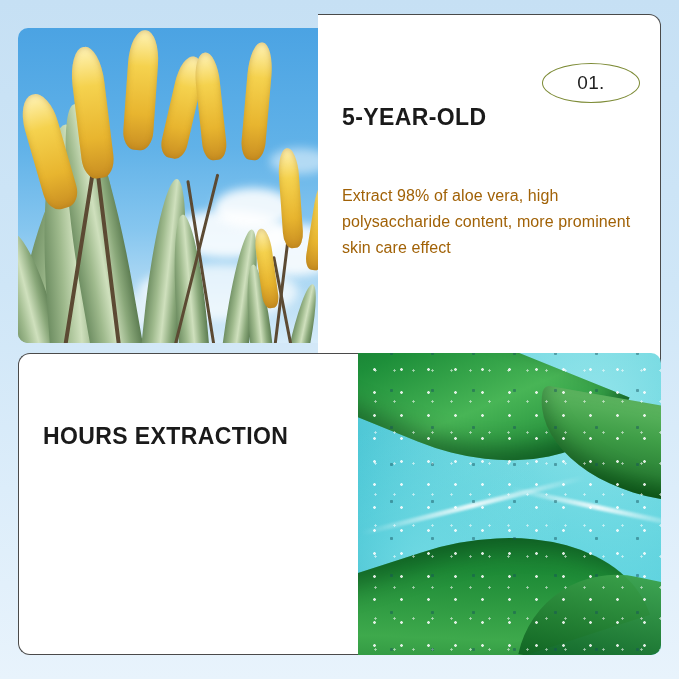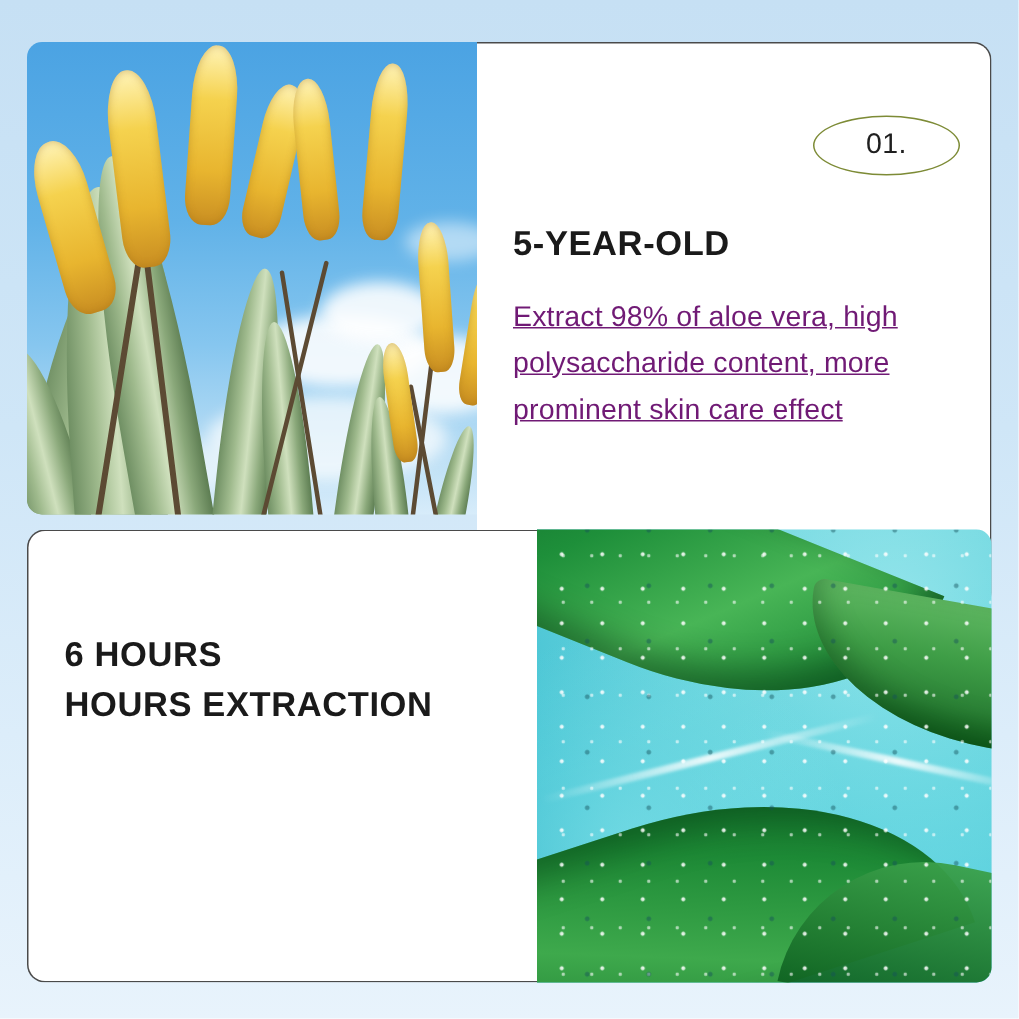--- a/index.html
+++ b/index.html
@@ -96,21 +96,21 @@
 
   
   .card {
     position: absolute;
     background: #ffffff;
     border: 1px solid #4a4a4a;
     box-sizing: border-box;
   }
   .card1 {
     left: 318px;
-    top: 28px;
+    top: 14px;
     width: 343px;
     height: 379px;
     border-radius: 0 12px 12px 0;
     border-left: none;
   }
   .card2 {
     left: 18px;
     top: 353px;
     width: 340px;
     height: 302px;
@@ -137,40 +137,39 @@
     color: #1f1f1f;
     letter-spacing: .3px;
   }
   .badge1 { left: 224px; top: 48px; }
   .badge2 { left: 224px; top: 52px; }
 
   .headings {
     position: absolute;
     left: 24px;
   }
-  .h-block1 { top: 86px; margin-top: 31px; }
+  .h-block1 { top: 86px; }
   .h-block2 { top: 66px; }
 
   .headline {
     font-size: 23px;
     font-weight: bold;
     color: #1a1a1a;
     letter-spacing: .4px;
     line-height: 1.42;
     white-space: nowrap;
   }
 
   .body-text {
     position: absolute;
     left: 24px;
-    font-size: 19px;
+    font-size: 16px;
     line-height: 1.62;
-    color: #701a75;
+    color: #a16207;
     letter-spacing: .1px;
-    text-decoration: underline;
   }
   .bt1 { top: 168px; width: 300px; }
   .bt2 { top: 150px; width: 294px; }
 
   
   .row2-image {
     position: absolute;
     left: 358px;
     top: 353px;
     width: 303px;
@@ -290,21 +289,20 @@
       <div class="headings h-block1">
         <div class="headline">5-YEAR-OLD</div>
       </div>
       <div class="body-text bt1">Extract 98% of aloe vera, high polysaccharide content, more prominent skin care effect</div>
     </div>
   </div>
 
   <div class="card card2">
     <div class="card-inner">
       <div class="headings h-block2">
-        <div class="headline">6 HOURS</div>
         <div class="headline">HOURS EXTRACTION</div>
       </div>
     </div>
   </div>
 
   <div class="row2-image">
     <div class="water"></div>
     <div class="gleaf gl1"></div>
     <div class="gleaf gl2"></div>
     <div class="gleaf gl3"></div>

